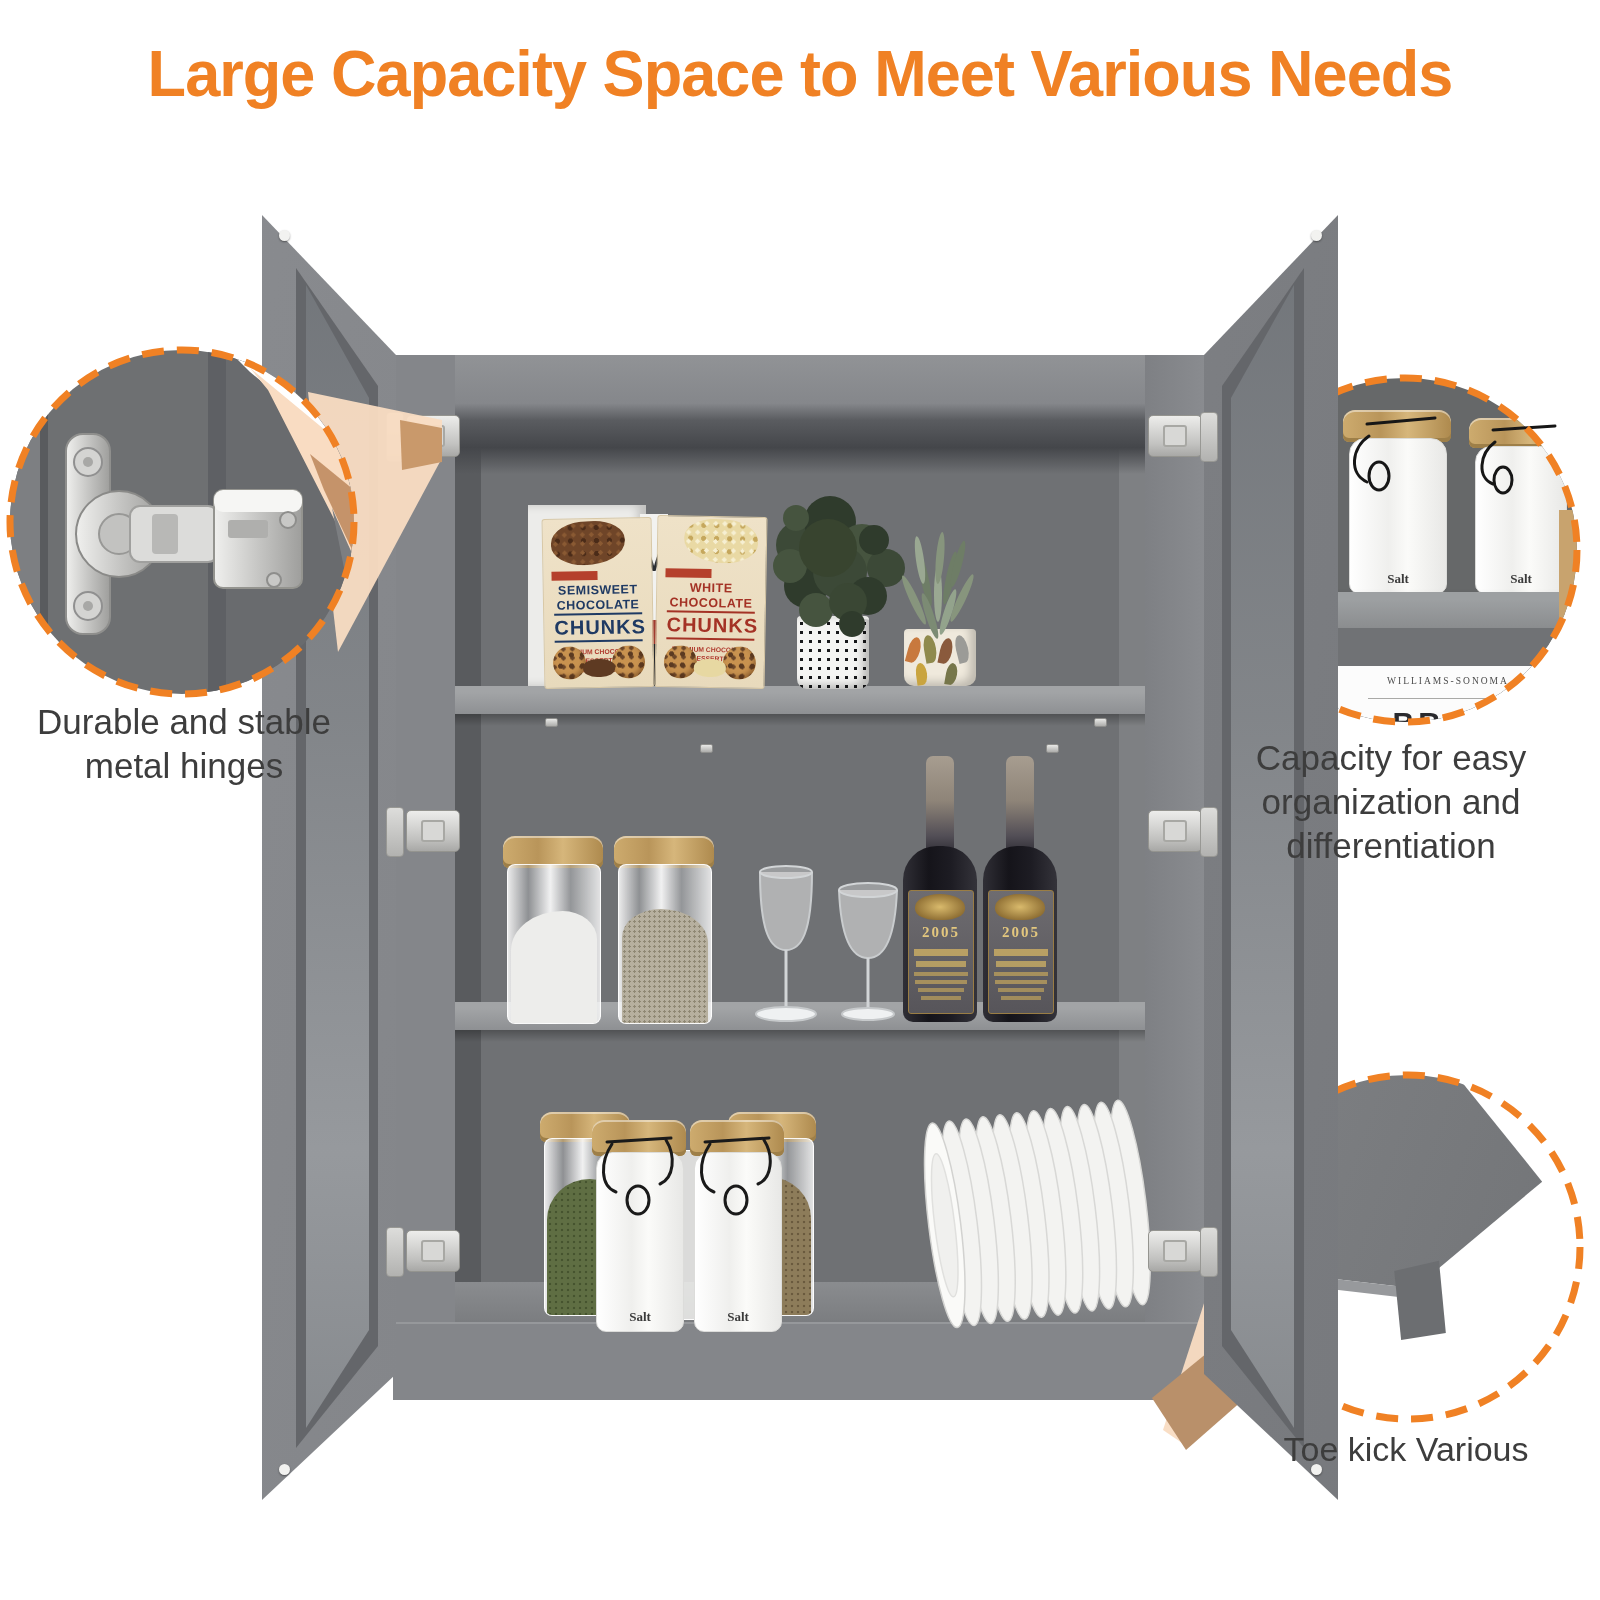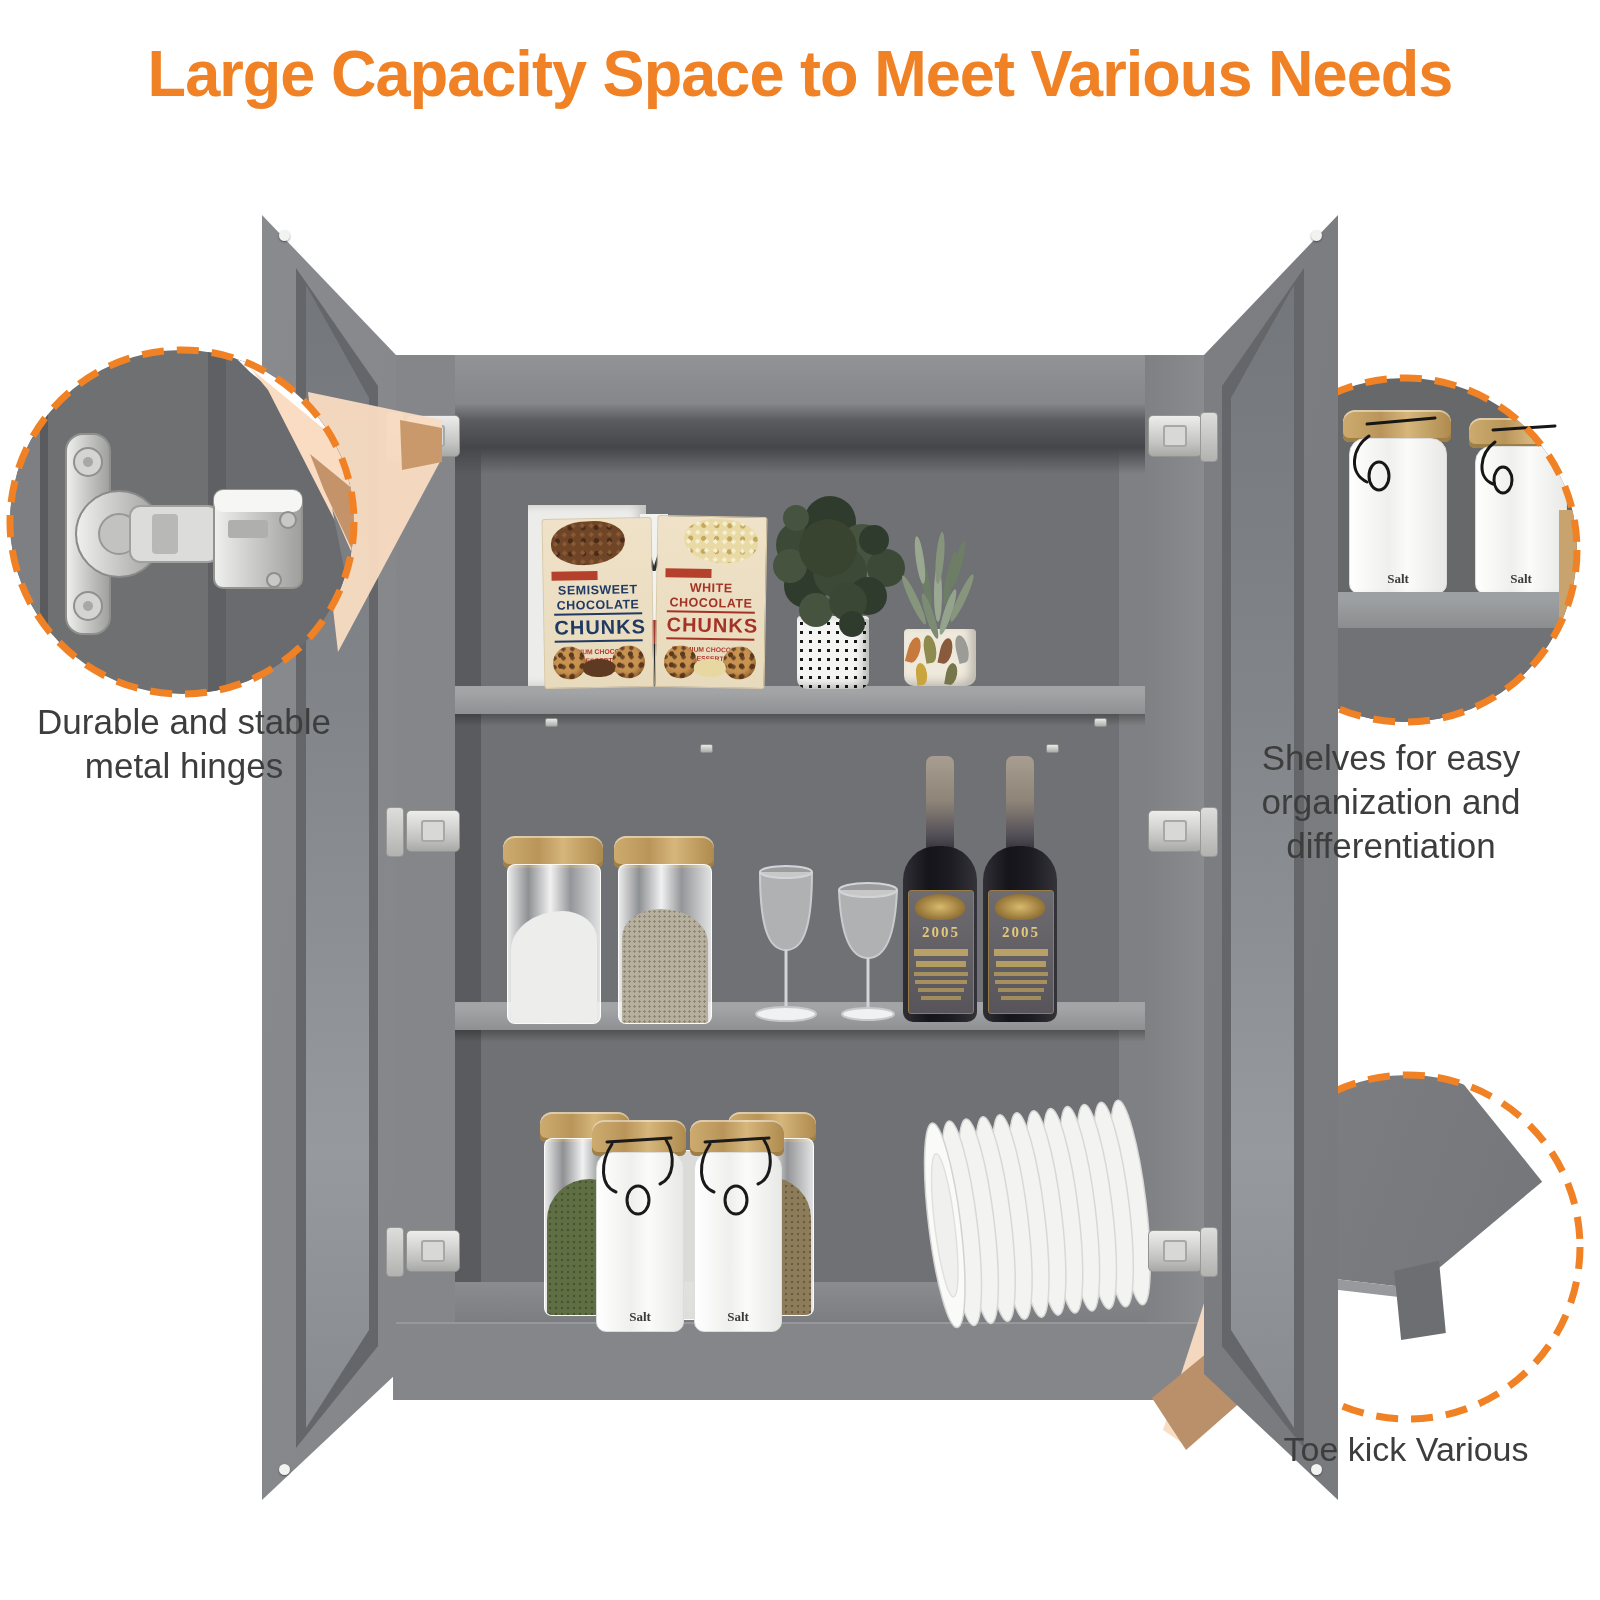--- a/index.html
+++ b/index.html
@@ -245,20 +245,25 @@
       <div class="abs saltbody" style="left:116px;top:60px;width:96px;height:154px;">
         <div class="saltlabel">Salt</div>
       </div>
       <div class="abs lid" style="left:236px;top:40px;width:102px;height:30px;"></div>
       <div class="abs saltbody" style="left:242px;top:68px;width:90px;height:146px;">
         <div class="saltlabel">Salt</div>
       </div>
       <div class="abs" style="left:0;top:214px;width:344px;height:36px;background:linear-gradient(180deg,#9DA0A2 0 20%,#8B8D8F);box-shadow:0 6px 8px rgba(0,0,0,.25);"></div>
       <div class="abs" style="left:0;top:250px;width:344px;height:94px;background:#707275;"></div>
       <div class="abs pin" style="left:32px;top:260px;width:16px;height:10px;"></div>
+      <div class="abs" style="left:90px;top:288px;width:250px;height:56px;background:#FCFCFC;overflow:hidden;">
+        <div class="abs" style="left:0;right:0;top:10px;text-align:center;font-family:'Liberation Serif',serif;font-size:9.5px;letter-spacing:2px;color:#4B4B4B;">WILLIAMS-SONOMA</div>
+        <div class="abs" style="left:45px;width:160px;top:32px;height:1px;background:#A9A9A7;"></div>
+        <div class="abs" style="left:0;right:0;top:40px;text-align:center;font-size:30px;font-weight:800;color:#2A2A2E;letter-spacing:4px;">BROW</div>
+      </div>
       <div class="abs" style="left:326px;top:132px;width:18px;height:110px;background:#C8A36E;"></div>
     </div>
     <svg class="ring" width="360" height="360" viewBox="0 0 360 360">
       <g stroke="#161616" stroke-width="3" fill="none" stroke-linecap="round">
         <path d="M144 66 C126 78 124 104 142 112"></path>
           <path d="M142 54 L210 48"></path>
           <ellipse cx="154" cy="106" rx="10" ry="14"></ellipse>
         <path d="M270 72 C254 84 252 108 268 114"></path>
           <path d="M268 60 L330 56"></path>
           <ellipse cx="278" cy="110" rx="9" ry="13"></ellipse>
@@ -356,16 +361,16 @@
         <rect x="212" y="148" width="88" height="22" rx="9" fill="#F6F6F4"></rect>
         <rect x="226" y="178" width="40" height="18" rx="3" fill="#AFAFAD"></rect>
         <circle cx="286" cy="178" r="8" fill="#C8C8C6" stroke="#8E8E8C" stroke-width="2"></circle>
         <circle cx="272" cy="238" r="7" fill="#C8C8C6" stroke="#8E8E8C" stroke-width="2"></circle>
       </g>
       <circle cx="180" cy="180" r="172" fill="none" stroke="#F08124" stroke-width="7" stroke-dasharray="22 13"></circle>
     </svg>
   </div>
 
   <div class="abs caption" style="left:0;top:700px;width:368px;">Durable and stable metal hinges</div>
-  <div class="abs caption" style="left:1226px;top:736px;width:330px;">Shelves for easy organization and differentiation</div>
+  <div class="abs caption" style="left:1226px;top:736px;width:330px;">Capacity for easy organization and differentiation</div>
   <div class="abs caption" style="left:1236px;top:1428px;width:340px;font-size:34px;white-space:nowrap;">Toe kick Various</div>
 
 </div>
 
 </body></html>

